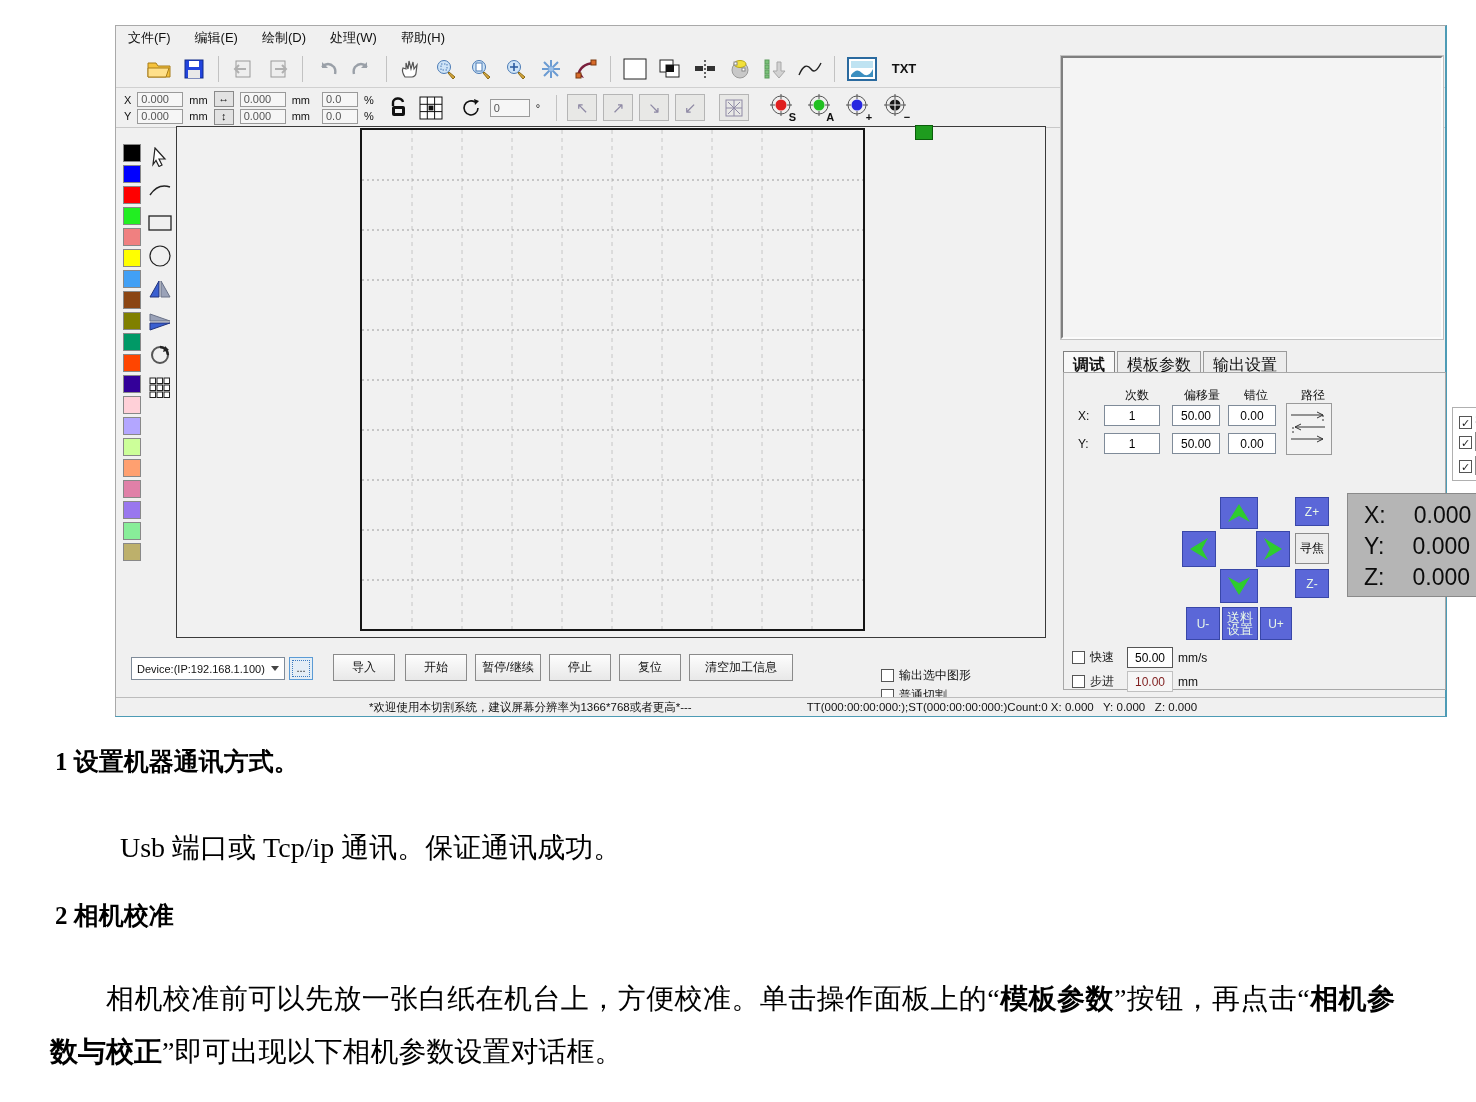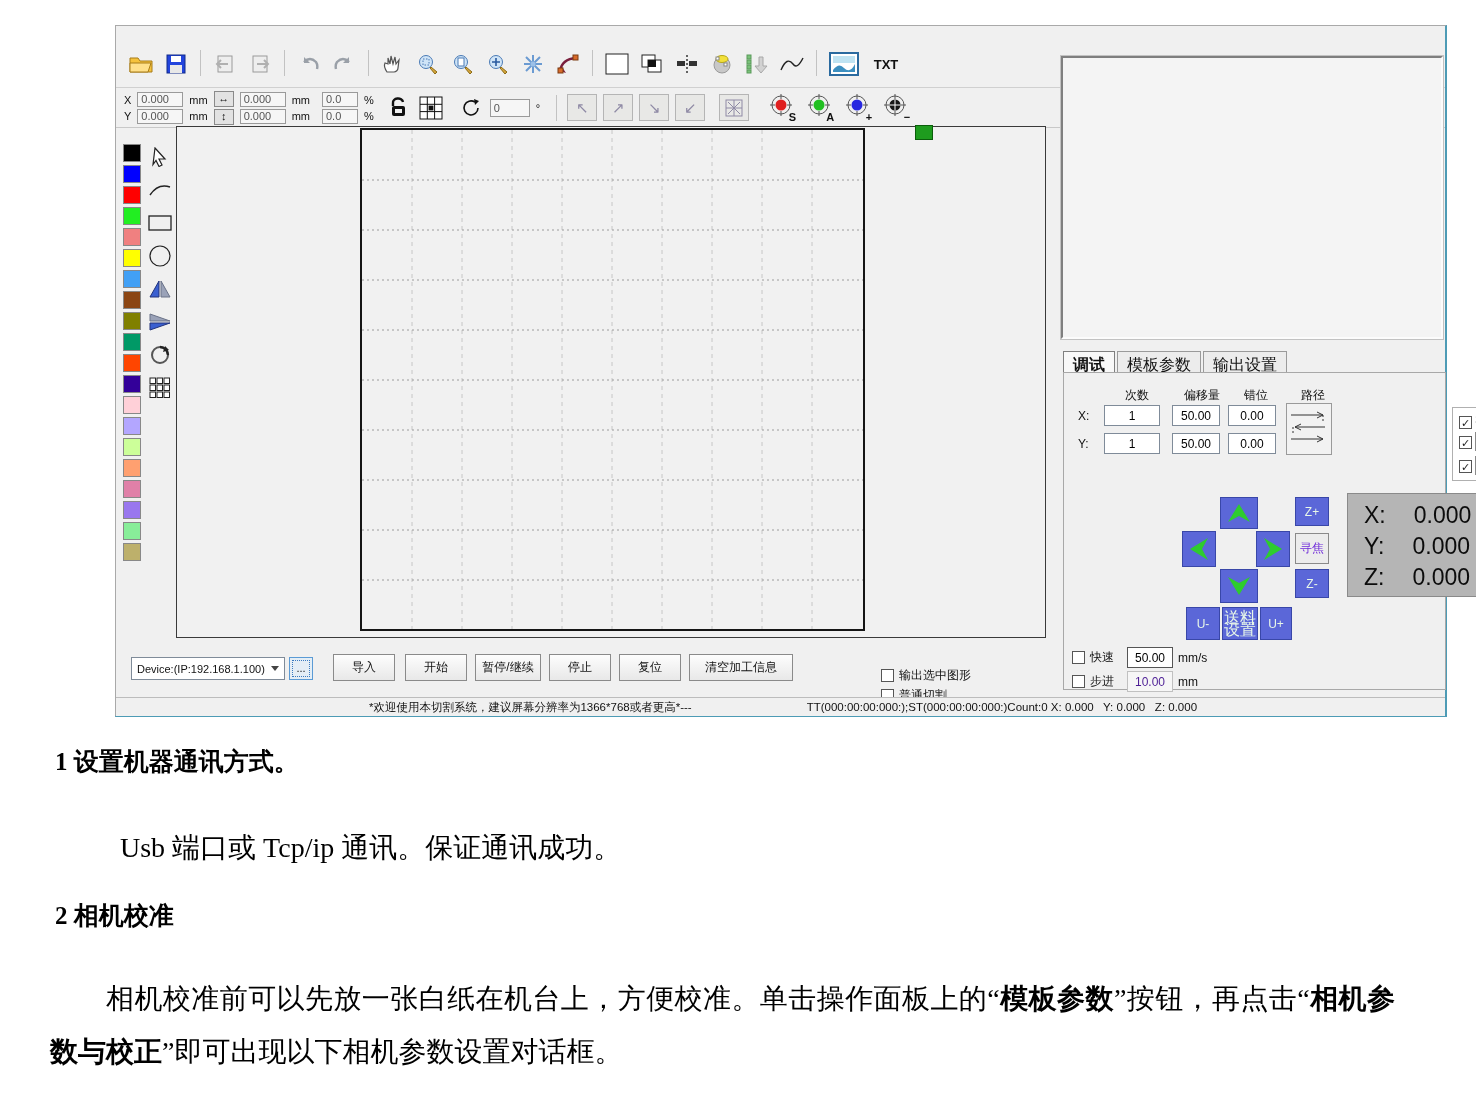--- a/index.html
+++ b/index.html
@@ -8,22 +8,22 @@
 
   
   .appwin { position:absolute; left:115px; top:25px; width:1332px; height:692px;
             background:#f0f0f0; border:1px solid #a9a9a9;
             border-right:2px solid #4d9bb5; border-bottom:2px solid #4d9bb5; font-size:12px; color:#111; }
 
   .menubar { position:absolute; left:0; top:0; width:100%; height:24px; display:flex; align-items:center;
              gap:24px; padding-left:12px; font-size:13px; background:#f0f0f0; }
   .menubar span { cursor:default; }
 
-  .toolbar1 { position:absolute; left:0; top:24px; width:100%; height:38px; display:flex; align-items:flex-start;
-              padding-left:10px; gap:5px; border-bottom:1px solid #d0d0d0; }
+  .toolbar1 { position:absolute; left:0; top:24px; width:100%; height:38px; display:flex; align-items:center;
+              padding-left:28px; gap:5px; border-bottom:1px solid #d0d0d0; }
   .tbtn { width:30px; height:28px; display:flex; align-items:center; justify-content:center; border:1px solid transparent; }
   .tsep { width:1px; height:26px; background:#c2c2c2; margin:0 4px; }
 
   .toolbar2 { position:absolute; left:0; top:62px; width:100%; height:40px; display:flex; align-items:center;
               padding-left:8px; gap:6px; border-bottom:1px solid #c8c8c8; font-size:11px; }
   .t2col { display:flex; flex-direction:column; justify-content:center; gap:2px; }
   .t2lbl { font-size:11px; line-height:14px; }
   .fld { background:#f6f6f6; border:1px solid #9a9a9a; height:15px; font-size:11px; color:#555;
          padding:0 3px; font-family:"Liberation Sans",sans-serif; }
   .fld.w46{ width:46px; } .fld.w36{ width:36px; } .fld.w40{ width:40px; height:18px; }
@@ -65,31 +65,31 @@
              display:flex; align-items:center; justify-content:center; }
   .ckgroup { position:absolute; left:388px; top:34px; width:108px; height:74px; border:1px solid #b0b0b0; }
   .cb { display:inline-block; width:13px; height:13px; background:#fff; border:1px solid #555; font-size:11px;
         line-height:12px; text-align:center; color:#222; vertical-align:-2px; }
   .minibtn { display:inline-block; width:78px; height:19px; background:#e9e9e9; border:1px solid #8a8a8a;
              font-size:12px; text-align:center; line-height:17px; box-shadow:inset 0 1px #fff; }
 
   .jogbtn { position:absolute; background:#5b67d8; border:1px solid #3947a8; display:flex; align-items:center; justify-content:center; }
   .zbtn { position:absolute; width:34px; height:29px; background:#5b67d8; border:1px solid #3947a8; color:#e8f7e8;
           font-size:12px; display:flex; align-items:center; justify-content:center; }
-  .graybtn { position:absolute; width:34px; height:31px; background:#ececec; border:1px solid #8a8a8a; color:#6d28d9;
+  .graybtn { position:absolute; width:34px; height:31px; background:#ececec; border:1px solid #8a8a8a; color:#000000;
              font-size:12px; display:flex; align-items:center; justify-content:center; }
   .ubtn { position:absolute; height:33px; background:#5b67d8; border:1px solid #3947a8; color:#e8f7e8; font-size:12px;
           display:flex; align-items:center; justify-content:center; text-align:center; line-height:12px; }
   .xyz { position:absolute; left:283px; top:120px; width:200px; height:104px; background:#b5b5b5; border:1px solid #8a8a8a;
          font-size:23px; color:#0c0c0c; padding:6px 0 0 16px; line-height:31px; font-family:"Liberation Sans",sans-serif; }
   .xyz .val { display:inline-block; margin-left:28px; }
 
   .spdrow { position:absolute; left:8px; font-size:12px; display:flex; align-items:center; gap:5px; }
   .spdfld { width:46px; height:21px; background:#fff; border:1px solid #555; font-size:12px; text-align:center; }
-  .spdfld.dis { border-color:#c0c0c0; color:#4c1d95; background:#f6f6f6; }
+  .spdfld.dis { border-color:#c0c0c0; color:#7f1d1d; background:#f6f6f6; }
 
   
   .devsel { position:absolute; left:15px; top:631px; width:154px; height:23px; background:#fff; border:1px solid #7f8b99;
             font-size:11px; display:flex; align-items:center; padding-left:5px; }
   .devsel .arr { margin-left:auto; margin-right:5px; width:0; height:0; border-left:4px solid transparent;
                  border-right:4px solid transparent; border-top:5px solid #444; }
   .dotsbtn { position:absolute; left:173px; top:631px; width:24px; height:23px; background:#e4eef6; border:1px solid #5b9bd5;
              outline:1px dotted #3a7abf; outline-offset:-4px; font-size:11px; text-align:center; line-height:20px; }
   .runbtn { position:absolute; top:628px; height:27px; background:linear-gradient(#fdfdfd,#e8e8e8);
             border:1px solid #8a8a8a; font-size:12px; display:flex; align-items:center; justify-content:center; }
@@ -106,20 +106,27 @@
   .doc .para { font-size:28px; position:absolute; left:50px; width:1345px; line-height:53px;
                text-indent:2em; text-align:justify; white-space:normal; }
   svg { display:block; }
 </style>
 </head>
 <body>
 
 <div class="screen">
   <div class="appwin">
 
+    <div class="menubar">
+      <span>文件(F)</span>
+      <span>编辑(E)</span>
+      <span>绘制(D)</span>
+      <span>处理(W)</span>
+      <span>帮助(H)</span>
+    </div>
 
     <div class="toolbar1">
       <div class="tbtn">
           <span>
             <svg width="24" height="20">
               <path d="M1 4 h8 l2 3 h12 v11 h-22 z" fill="#f5c23c" stroke="#a87d18"></path>
               <path d="M1 9 h16 l5 0 -3 9 h-18 z" fill="#ffe08a" stroke="#a87d18"></path>
             </svg>
           </span>
         </div>
@@ -606,21 +613,21 @@
       <div class="graybtn" style="left:231px; top:160px;">
           <span>寻焦</span>
         </div>
       <div class="zbtn" style="left:231px; top:196px;">
           <span>Z-</span>
         </div>
 
       <div class="ubtn" style="left:122px; top:234px; width:34px;">
           <span>U-</span>
         </div>
-      <div class="ubtn" style="left:158px; top:234px; width:36px; font-size:16px;">
+      <div class="ubtn" style="left:158px; top:234px; width:36px; font-size:13px;">
         <span><span>送料</span><br><span>设置</span></span>
       </div>
       <div class="ubtn" style="left:196px; top:234px; width:32px;">
           <span>U+</span>
         </div>
 
       <div class="xyz">
         <div><span>X:</span><span class="val">0.000</span></div>
         <div><span>Y:</span><span class="val">0.000</span></div>
         <div><span>Z:</span><span class="val">0.000</span></div>

